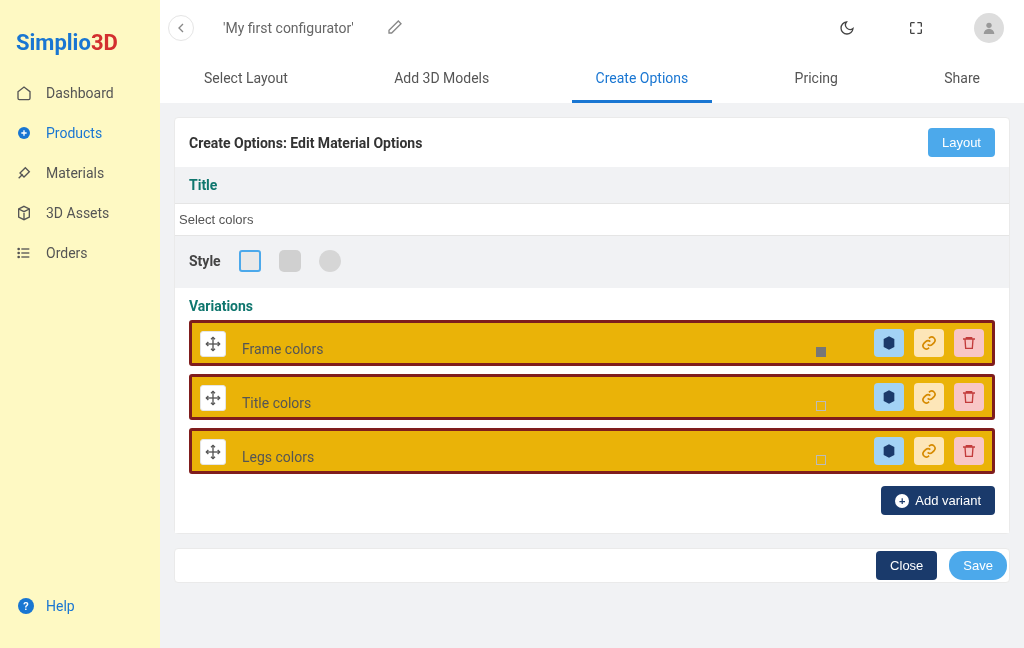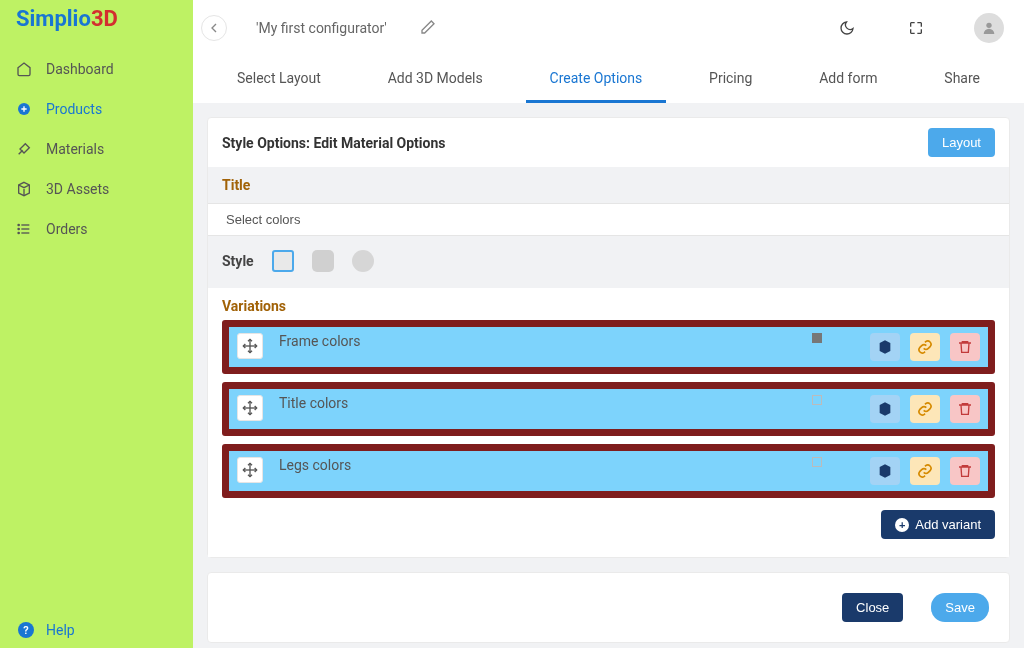--- a/index.html
+++ b/index.html
@@ -9,25 +9,25 @@
   color: #333;
   background: #fff;
   width: 1024px;
   height: 648px;
   overflow: hidden;
 }
 .app { display: flex; height: 100%; }
 
 
 .sidebar {
-  width: 193px;
-  background: #bef264;
+  width: 160px;
+  background: #fef9c3;
   display: flex;
   flex-direction: column;
-  padding: 0 0;
+  padding: 24px 0;
 }
 .logo {
   padding: 6px 16px 18px;
   font-size: 22px;
   font-weight: 700;
 }
 .logo .s1 { color: #1976d2; }
 .logo .s2 { color: #d32f2f; }
 .nav { flex: 1; }
 .nav-item {
@@ -97,56 +97,56 @@
 .panel-title { font-weight: 700; font-size: 14px; }
 .btn { border: none; border-radius: 4px; padding: 7px 14px; font-size: 13px; cursor: pointer; }
 .btn-preview { background: #4ca9eb; color: #fff; }
 .btn-save { background: #4ca9eb; color: #fff; border-radius: 14px; }
 .btn-close { background: #1a3a6b; color: #fff; }
 .btn-add { background: #1a3a6b; color: #fff; display: inline-flex; align-items: center; gap: 6px; }
 .btn-add .plus { width: 14px; height: 14px; border-radius: 50%; background: #fff; color: #1a3a6b; display: inline-flex; align-items: center; justify-content: center; font-size: 11px; font-weight: 700; }
 
 .section-gray { background: #f1f2f4; padding: 10px 14px 4px; }
 .section-white { background: #fff; padding: 10px 14px; }
-.field-label { font-weight: 700; font-size: 14px; color: #a16207; margin-bottom: 6px; }
+.field-label { font-weight: 700; font-size: 14px; color: #0f766e; margin-bottom: 6px; }
 .text-input {
-  width: 100%; padding: 8px 18px; border: 1px solid #e5e5e5; border-radius: 3px;
+  width: 100%; padding: 8px 4px; border: 1px solid #e5e5e5; border-radius: 3px;
   font-size: 13px; color: #555; background: #fff;
 }
 
 .style-row { display: flex; align-items: center; gap: 18px; padding: 14px 14px 16px; background: #f1f2f4;}
 .style-label { font-weight: 700; color: #444; }
 .swatch {
   width: 22px; height: 22px; border-radius: 3px; cursor: pointer;
 }
 .swatch.square-outline { border: 2px solid #4ca9eb; background: #e9e9e9; }
 .swatch.square-solid { background: #d0d0d0; border-radius: 5px; }
 .swatch.circle { background: #d6d6d6; border-radius: 50%; }
 
 .variation {
-  display: flex; align-items: flex-start; gap: 10px;
-  background: #7dd3fc; border: 7px solid #7f1d1d; border-radius: 3px;
+  display: flex; align-items: flex-end; gap: 10px;
+  background: #eab308; border: 3px solid #7f1d1d; border-radius: 3px;
   padding: 6px 8px; margin-bottom: 8px;
 }
 .drag-handle {
   width: 26px; height: 26px; background: #fff; border: 1px solid #e5e5e5; border-radius: 3px;
   display: flex; align-items: center; justify-content: center; color: #555; cursor: grab;
 }
 .var-name { flex: 1; color: #555; padding-left: 6px; }
 .color-chip { width: 10px; height: 10px; background: #777; display: inline-block; }
 .color-chip.empty { border: 1px solid #bbb; background: transparent; }
 .action-btn {
   width: 30px; height: 28px; border-radius: 4px; display: flex; align-items: center; justify-content: center;
   cursor: pointer; font-size: 14px;
 }
 .action-cube { background: #a3d3f5; color: #1a3a6b; }
 .action-link { background: #fde6b8; color: #d68a00; }
 .action-del  { background: #f8c6c6; color: #c23b3b; }
 .add-row { text-align: right; padding: 4px 0 8px; }
-.footer-actions { display: flex; justify-content: flex-end; gap: 28px; padding: 20px; }
+.footer-actions { display: flex; justify-content: flex-end; gap: 12px; padding: 2px; }
 
 svg { width: 16px; height: 16px; }
 </style>
 </head>
 <body>
 
 <div class="app">
 
   <aside class="sidebar">
     <div class="logo">
@@ -238,28 +238,27 @@
             <path d="M4 21a8 8 0 0116 0z"></path>
           </svg>
       </div>
     </div>
 
     <div class="tabs">
       <div class="tab"><span>Select Layout</span></div>
       <div class="tab"><span>Add 3D Models</span></div>
       <div class="tab active"><span>Create Options</span></div>
       <div class="tab"><span>Pricing</span></div>
-      <div class="tab"><span>Add form</span></div>
       <div class="tab"><span>Share</span></div>
     </div>
 
     <div class="content">
       <div class="panel">
         <div class="panel-header">
-          <div class="panel-title">Style Options: Edit Material Options</div>
+          <div class="panel-title">Create Options: Edit Material Options</div>
           <button class="btn btn-preview"><span>Layout</span></button>
         </div>
 
         <div class="section-gray">
           <div class="field-label">Title</div>
         </div>
         <div style="padding:0 0 0 0;">
           <input class="text-input" style="border-radius: 0px; border-left: none; border-right: none;" value="Select colors">
         </div>
 

